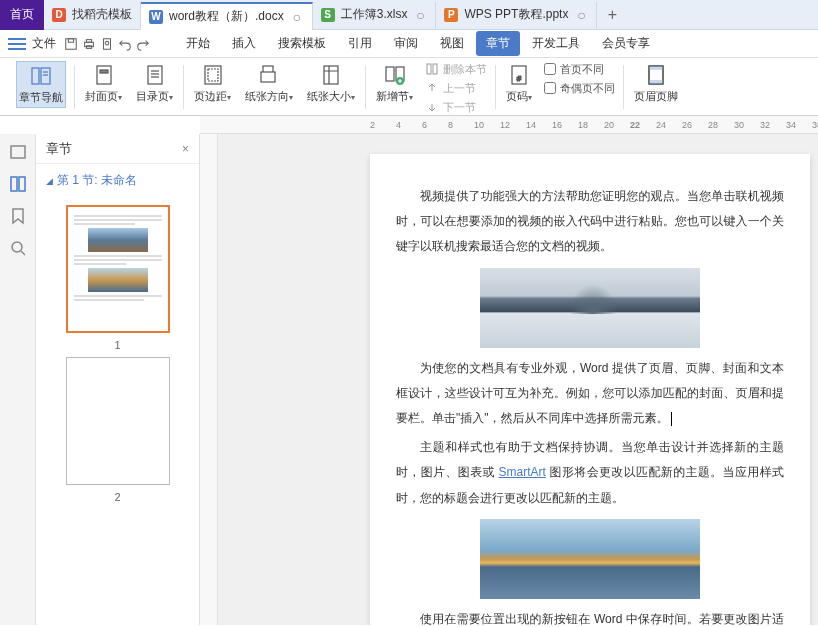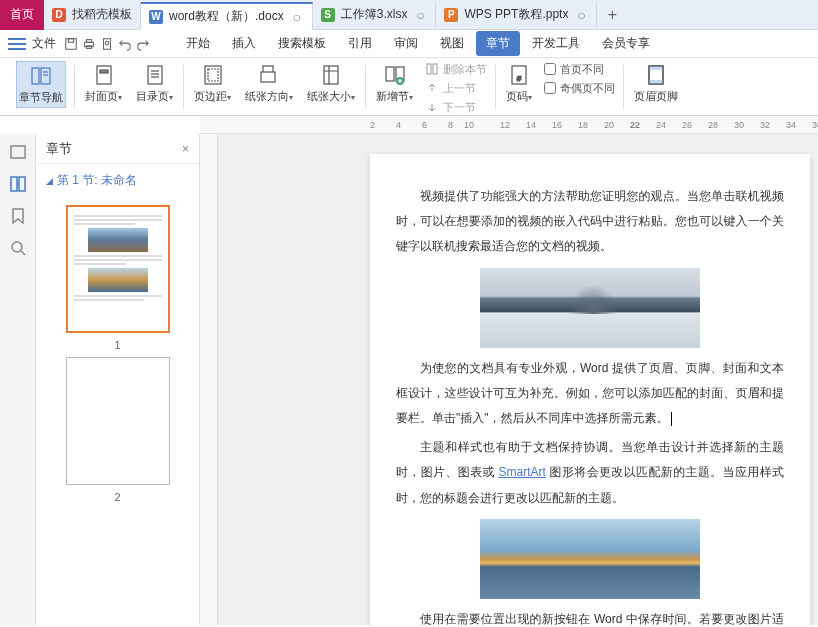--- a/index.html
+++ b/index.html
@@ -1,18 +1,18 @@
 <!DOCTYPE html>
 <html><head>
 <meta charset="utf-8">
 <style>
 *{margin:0;padding:0;box-sizing:border-box;font-family:"Microsoft YaHei",Arial,sans-serif}
 body{width:818px;height:627px;overflow:hidden;background:#fff;font-size:12px;color:#333}
 .tabbar{height:30px;background:#e8eef8;display:flex;align-items:center;border-bottom:1px solid #d0d7e2}
-.hometab{width:44px;height:30px;background:#be185d;color:#fff;display:flex;align-items:center;justify-content:center;font-size:12px}
+.hometab{width:44px;height:30px;background:#4c1d95;color:#fff;display:flex;align-items:center;justify-content:center;font-size:12px}
 .doctab{height:26px;display:flex;align-items:center;padding:0 8px;gap:6px;border-right:1px solid #d0d7e2;cursor:pointer}
 .doctab.active{background:#fff;border-top:2px solid #4a7ac8;height:28px;margin-top:2px}
 .doctab .ico{width:14px;height:14px;display:flex;align-items:center;justify-content:center;font-size:10px;font-weight:bold}
 .ico-dk{background:#e35a3b;color:#fff;border-radius:2px}
 .ico-w{background:#4a7ac8;color:#fff;border-radius:2px}
 .ico-s{background:#4fa84f;color:#fff;border-radius:2px}
 .ico-p{background:#e07830;color:#fff;border-radius:2px}
 .doctab .close{width:14px;height:14px;display:flex;align-items:center;justify-content:center;color:#888;font-size:14px}
 .addtab{width:30px;height:30px;display:flex;align-items:center;justify-content:center;color:#666;font-size:16px}
 
@@ -293,21 +293,21 @@
     </div>
   </div>
 </div>
 
 <div class="ruler">
   <div class="ruler-marks" id="ruler-marks">
       <span class="ruler-tick" style="left: 0px;">2</span>
       <span class="ruler-tick" style="left: 26px;">4</span>
       <span class="ruler-tick" style="left: 52px;">6</span>
       <span class="ruler-tick" style="left: 78px;">8</span>
-      <span class="ruler-tick" style="left: 94px;">10</span>
+      <span class="ruler-tick" style="left: 104px;">10</span>
       <span class="ruler-tick" style="left: 130px;">12</span>
       <span class="ruler-tick" style="left: 156px;">14</span>
       <span class="ruler-tick" style="left: 182px;">16</span>
       <span class="ruler-tick" style="left: 208px;">18</span>
       <span class="ruler-tick" style="left: 234px;">20</span>
       <span class="ruler-tick" style="left: 260px; font-weight: bold;">22</span>
       <span class="ruler-tick" style="left: 286px;">24</span>
       <span class="ruler-tick" style="left: 312px;">26</span>
       <span class="ruler-tick" style="left: 338px;">28</span>
       <span class="ruler-tick" style="left: 364px;">30</span>

